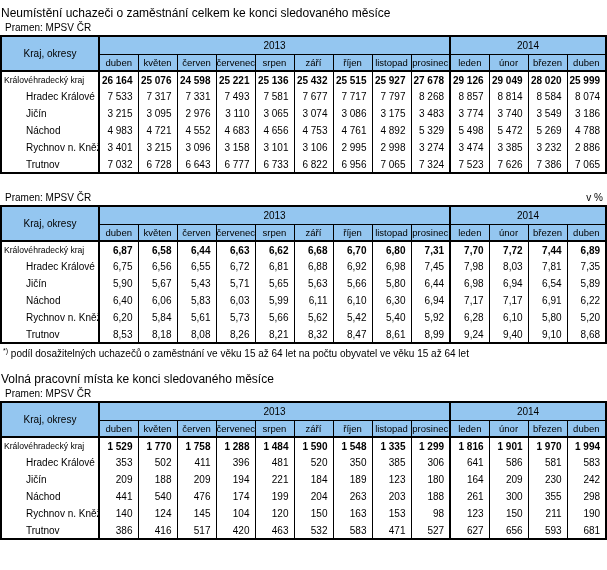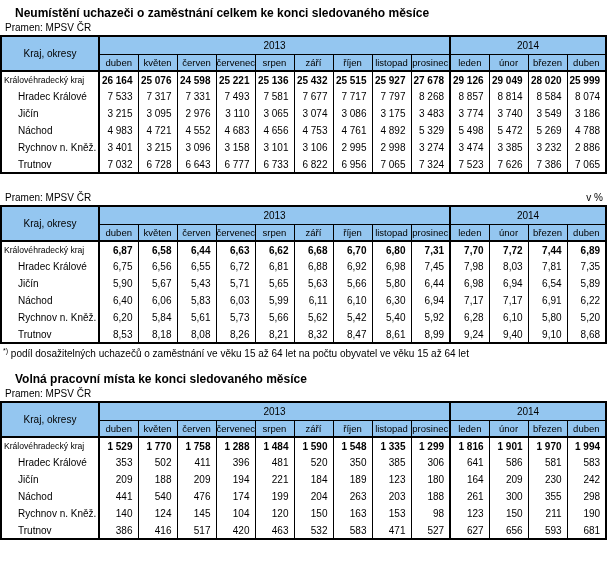--- a/index.html
+++ b/index.html
@@ -3,36 +3,36 @@
 <meta charset="utf-8">
 <style>
   :root { --hdr:#94C6F0; --brd:#000; }
   * { box-sizing:border-box; margin:0; padding:0; }
   html,body { width:607px; height:570px; overflow:hidden; background:#fff;
               font-family:"Liberation Sans", sans-serif; color:#000; }
   section { display:block; }
   #s1 { margin-top:6px; }
   #s2 { margin-top:17px; }
   #s3 { margin-top:13px; }
-  .tbl-title { font-size:12px; font-weight:bold; padding:0 0 1px 15px; white-space:nowrap; }
+  .tbl-title { font-size:12px; font-weight:normal; padding:0 0 1px 1px; white-space:nowrap; }
   .tbl-title sup { font-size:8px; }
   .srcrow { display:flex; justify-content:space-between; align-items:center;
             font-size:10px; padding:1px 4px 2px 5px; }
   .src { font-size:10px; }
   .unit { font-size:10px; }
   table.t { border-collapse:collapse; table-layout:fixed; border:2px solid var(--brd); width:607px; }
   .t th, .t td { font-size:10px; overflow:hidden; white-space:nowrap; padding:0; }
   .t th { background:var(--hdr); font-weight:normal; text-align:center;
           border:1px solid var(--brd); }
   .t th.corner { border-right:2px solid var(--brd); border-bottom:2px solid var(--brd); }
   .t tr.years th { height:18px; }
   .t tr.months th { height:17px; border-bottom:2px solid var(--brd); font-size:9.5px; }
   .t th.grpstart, .t td.grpstart { border-left:2px solid var(--brd); }
   .t td { border-left:1px solid var(--brd); border-top:0; border-bottom:0; height:17px; background:#fff; }
-  .t td.label { border-left:0; text-align:left; padding-left:16px; }
+  .t td.label { border-left:0; text-align:left; padding-left:24px; }
   .t td.label.kraj { padding-left:2px; font-size:8.6px; }
   .t td.val { text-align:right; padding-right:5px; }
   .t td.first { border-left:2px solid var(--brd); }
   .t tr.emph td.val { font-weight:bold; }
   .footnote { font-size:10px; padding:3px 0 0 3px; white-space:nowrap; }
   .footnote sup { font-size:7px; }
 </style>
 </head>
 <body>
 

